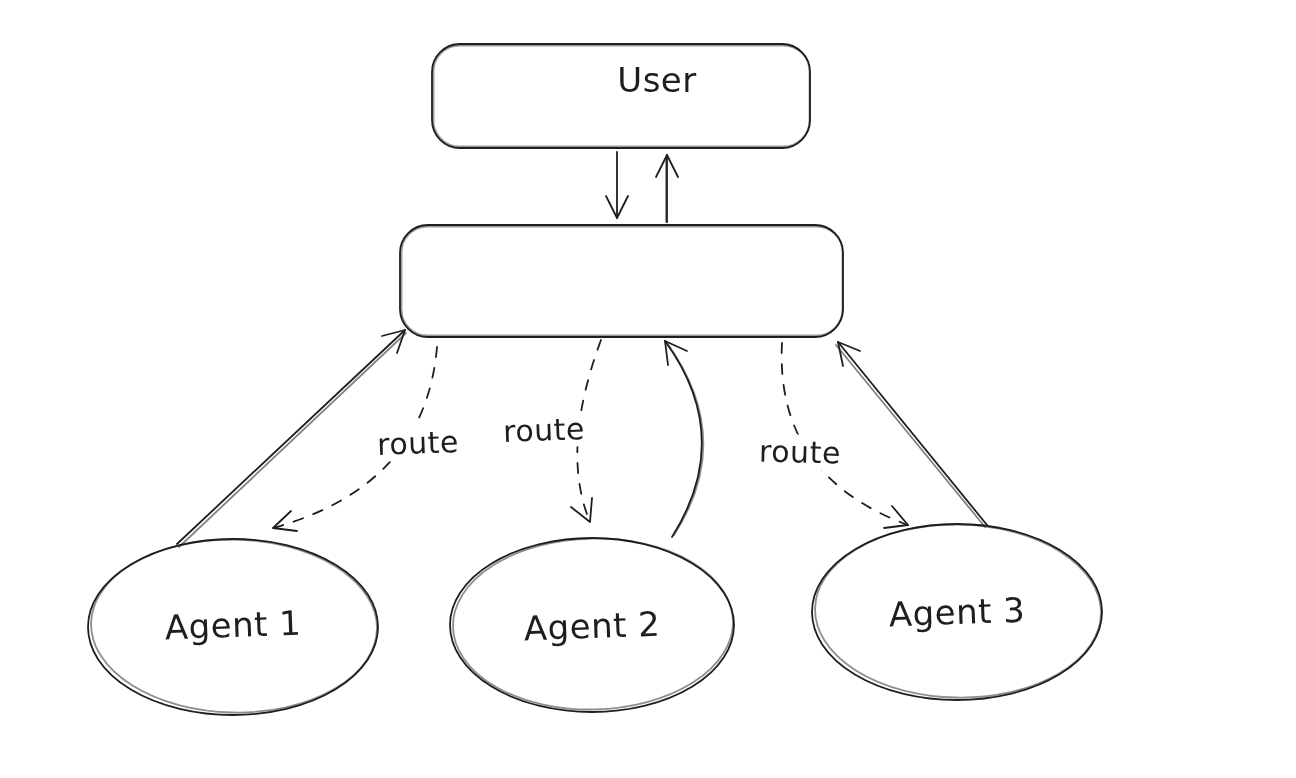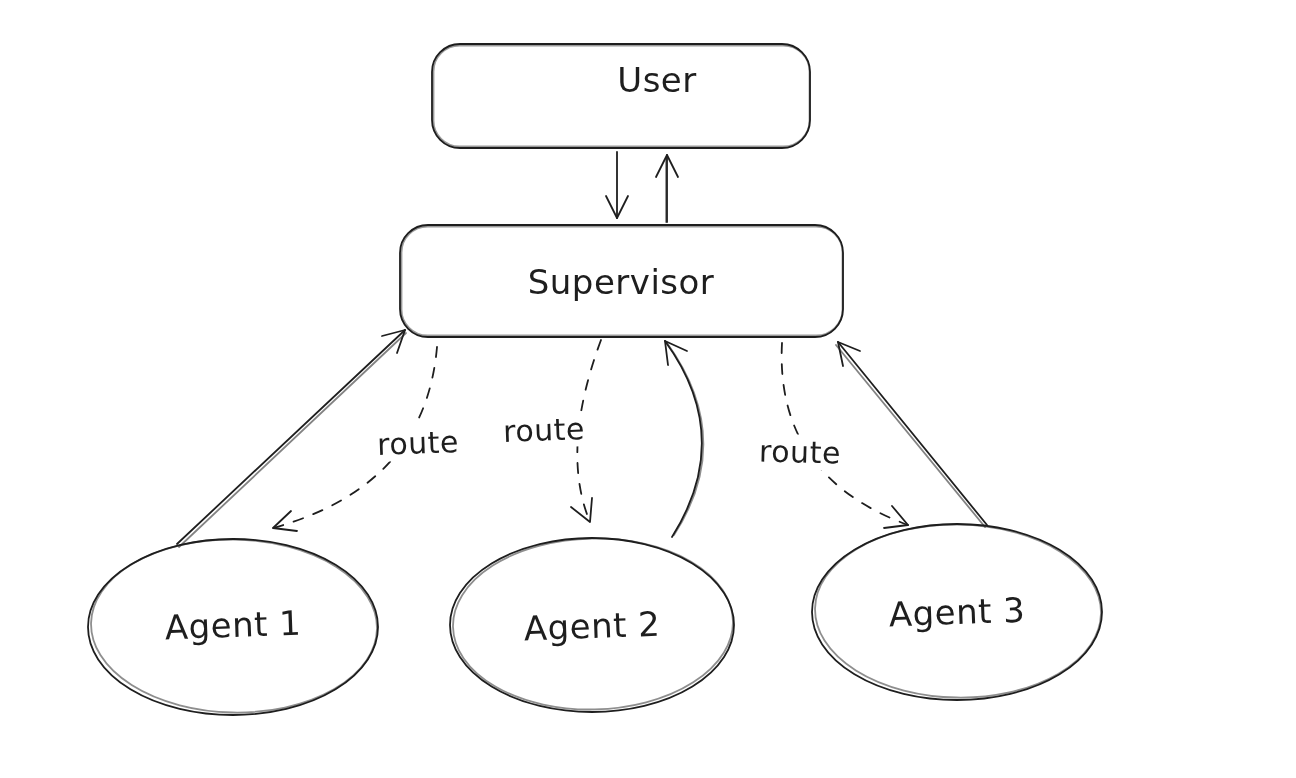--- a/index.html
+++ b/index.html
@@ -117,21 +117,20 @@
 
     <g>
       <path d="M987,525 L838,342"></path>
       <path d="M985,527 L836,345" opacity="0.55"></path>
       <path d="M843,366 L838,342 M860,351 L838,342"></path>
     </g>
   </svg>
 
   <div class="node-label" style="left:621px; top:80px;margin-left:36px;">User</div>
 
-  <div class="node-label" style="left:621px; top:282px;">Supervisor</div>
 
   <div class="node-label tilt-left" style="left:233px; top:625px;">Agent 1</div>
 
   <div class="node-label tilt-left" style="left:592px; top:626px;">Agent 2</div>
 
   <div class="node-label tilt-left" style="left:957px; top:612px;">Agent 3</div>
 
   <div class="edge-label tilt-left" style="left:418px; top:443px;">route</div>
 
   <div class="edge-label tilt-left" style="left:544px; top:430px;">route</div>

